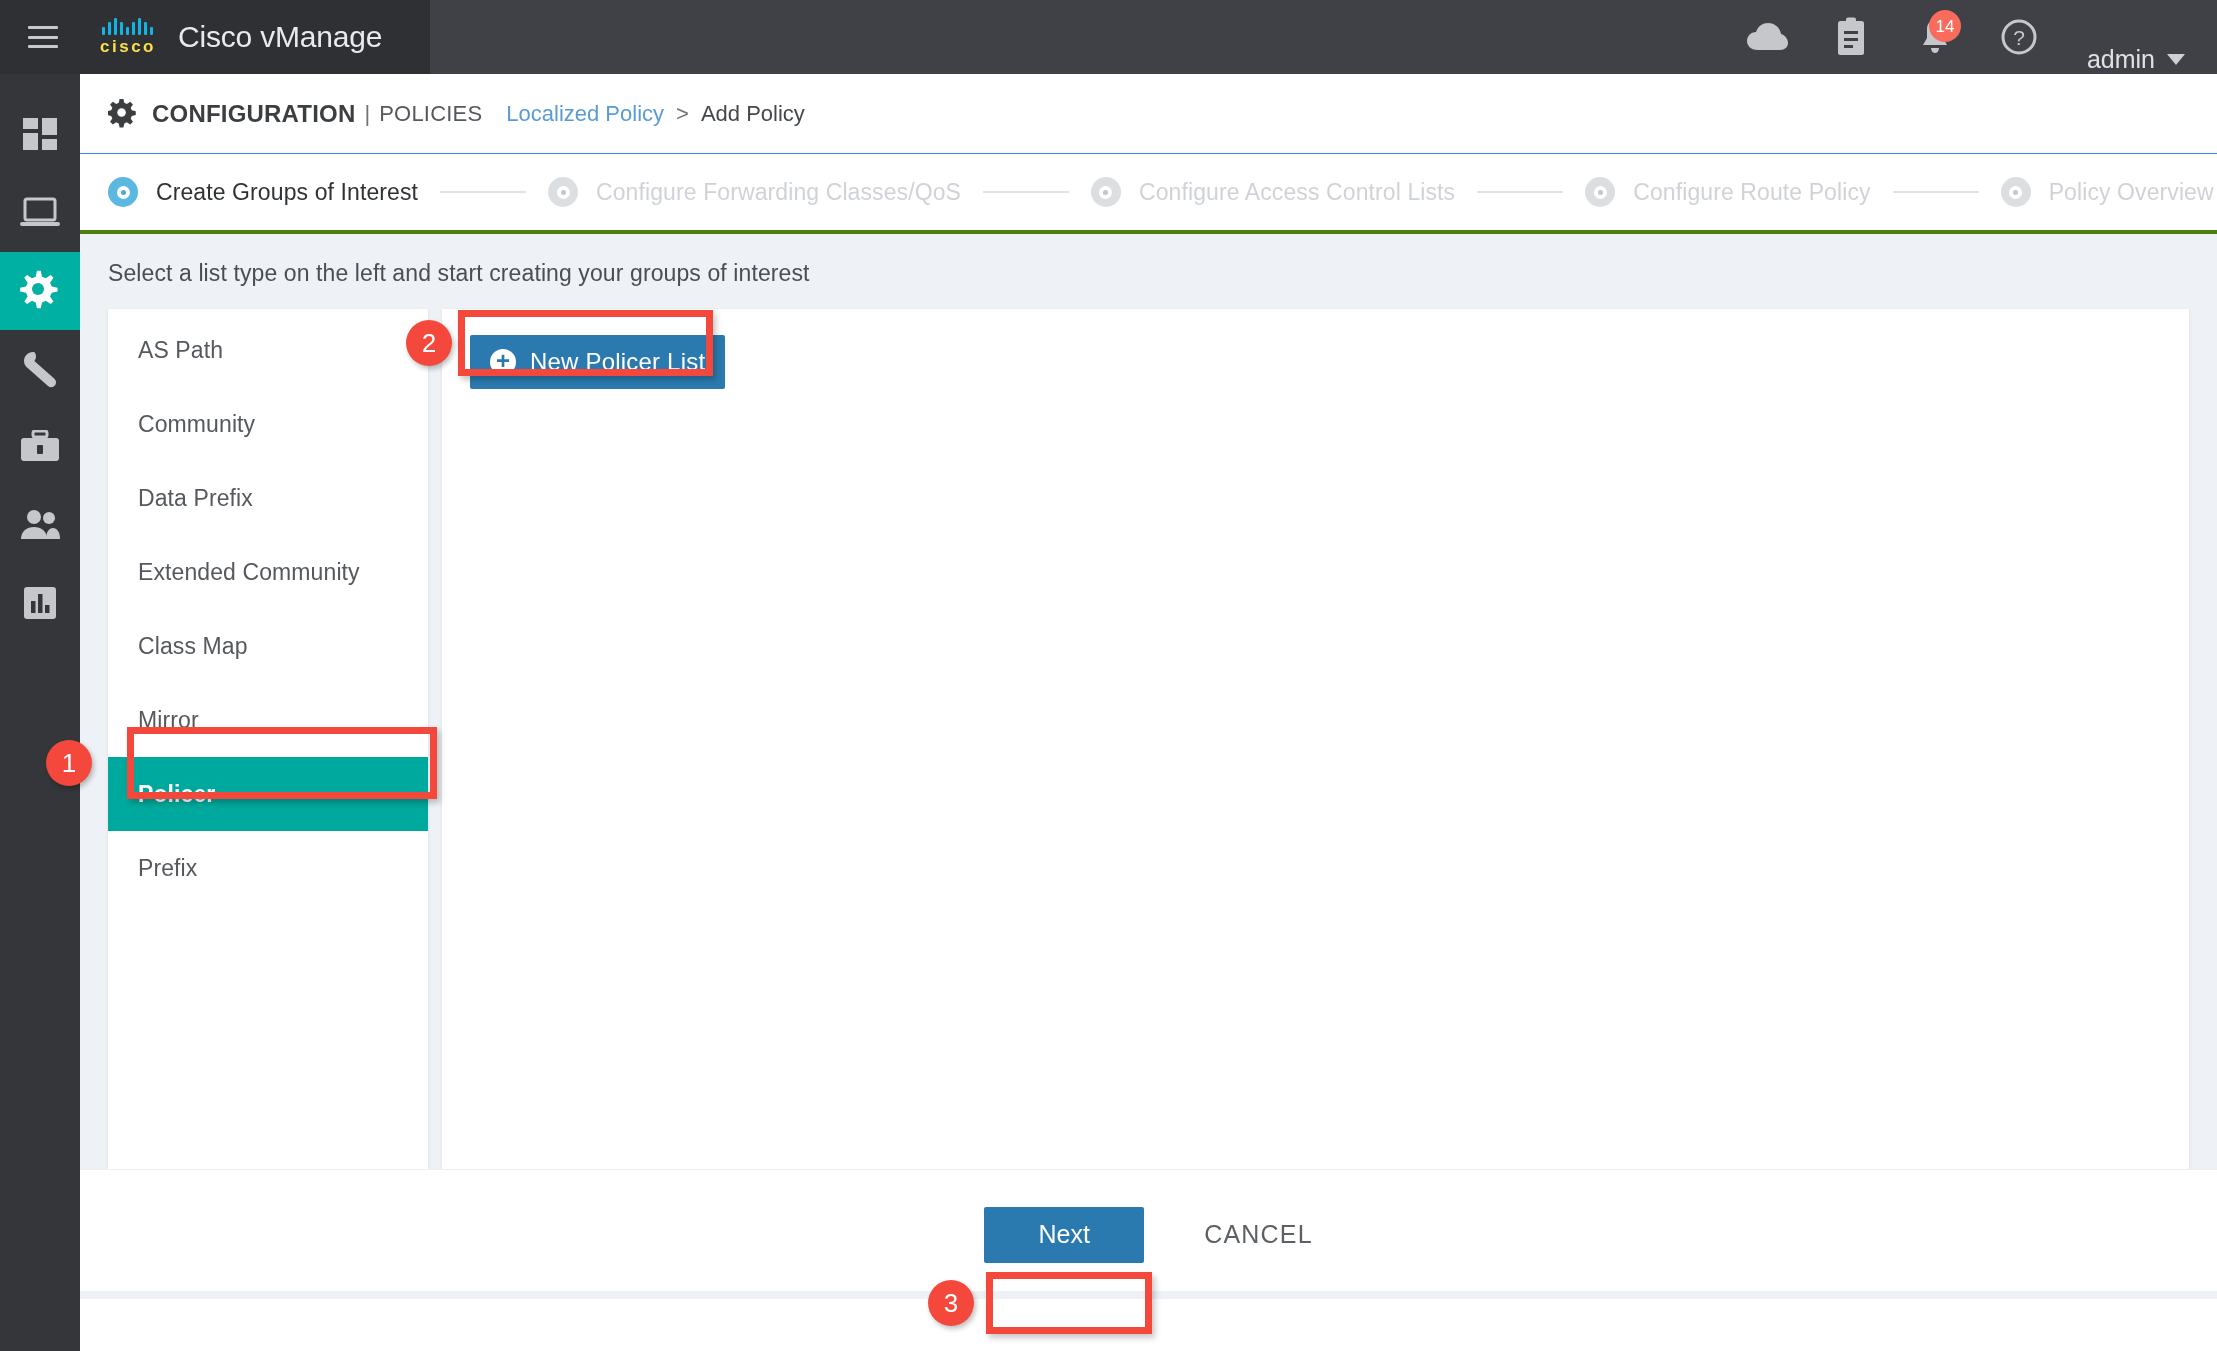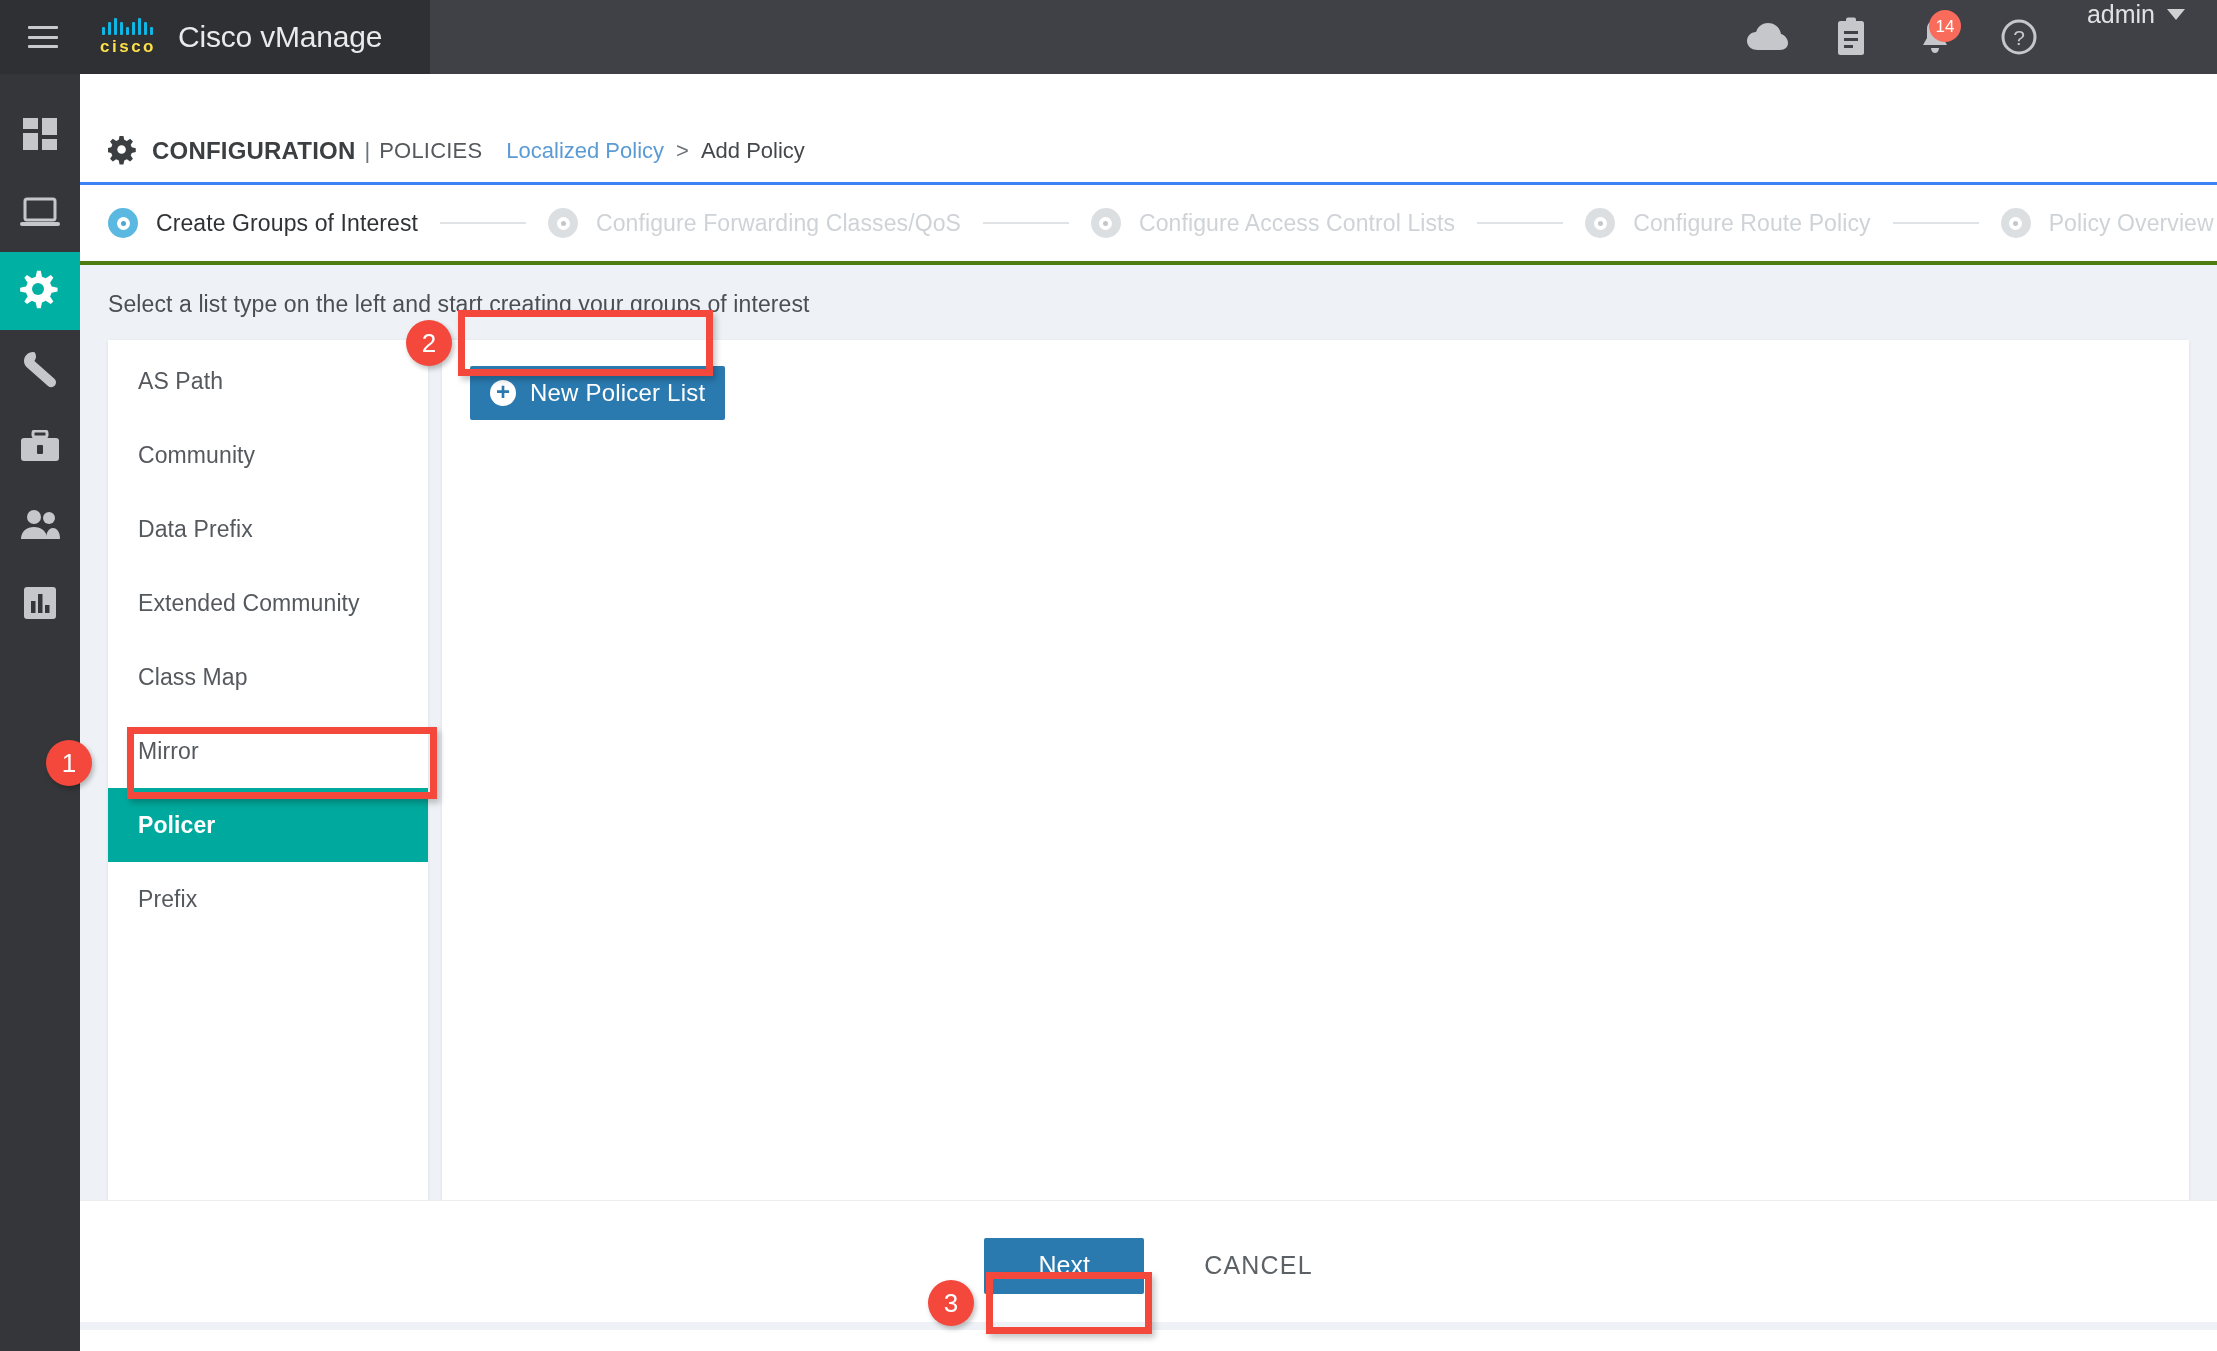--- a/index.html
+++ b/index.html
@@ -54,21 +54,21 @@
     color: #fde047; font-size: 17px; font-weight: bold;
     letter-spacing: 2.5px; margin-top: 2px;
     font-family: "Liberation Sans", sans-serif;
   }
   .product-name {
     color: #e9eaec; font-size: 30px; font-weight: 400;
     letter-spacing: -0.2px;
   }
 
   .topbar-right {
-    margin-left: auto; display: flex; align-items: flex-start;
+    margin-left: auto; display: flex; align-items: flex-end;
     height: 74px; padding-right: 32px; gap: 0;
   }
   .hicon {
     width: 84px; height: 74px;
     display: flex; align-items: center; justify-content: center;
     position: relative; cursor: pointer;
   }
   .hicon svg { display: block; }
   .badge-count {
     position: absolute; top: 10px; right: 16px;
@@ -108,24 +108,23 @@
   .rail-item svg { display: block; }
 
   
   .content {
     position: absolute; top: 74px; left: 80px;
     width: 2137px; height: 1277px;
     background: #ffffff;
   }
 
   .breadcrumb-bar {
-    height: 66px; display: flex; align-items: center;
+    height: 80px; display: flex; align-items: center;
     padding-left: 28px; background: #ffffff;
-    border-bottom: 3px solid #3b82f6;
-    margin-top: 45px;
+    border-bottom: 1px solid #3b82f6;
   }
   .gear-bc { margin-right: 14px; display: flex; align-items: center; }
   .bc-title {
     font-size: 24px; font-weight: bold; color: #3c3f42;
     letter-spacing: 0.2px;
   }
   .bc-sep { color: #6d7378; font-size: 22px; margin: 0 9px; font-weight: 300; }
   .bc-sub { font-size: 22px; color: #55595d; letter-spacing: .2px; }
   .bc-link { font-size: 22px; color: #5b9bd5; margin-left: 24px; cursor: pointer; }
   .bc-arrow { font-size: 22px; color: #6d7378; margin: 0 12px; }

